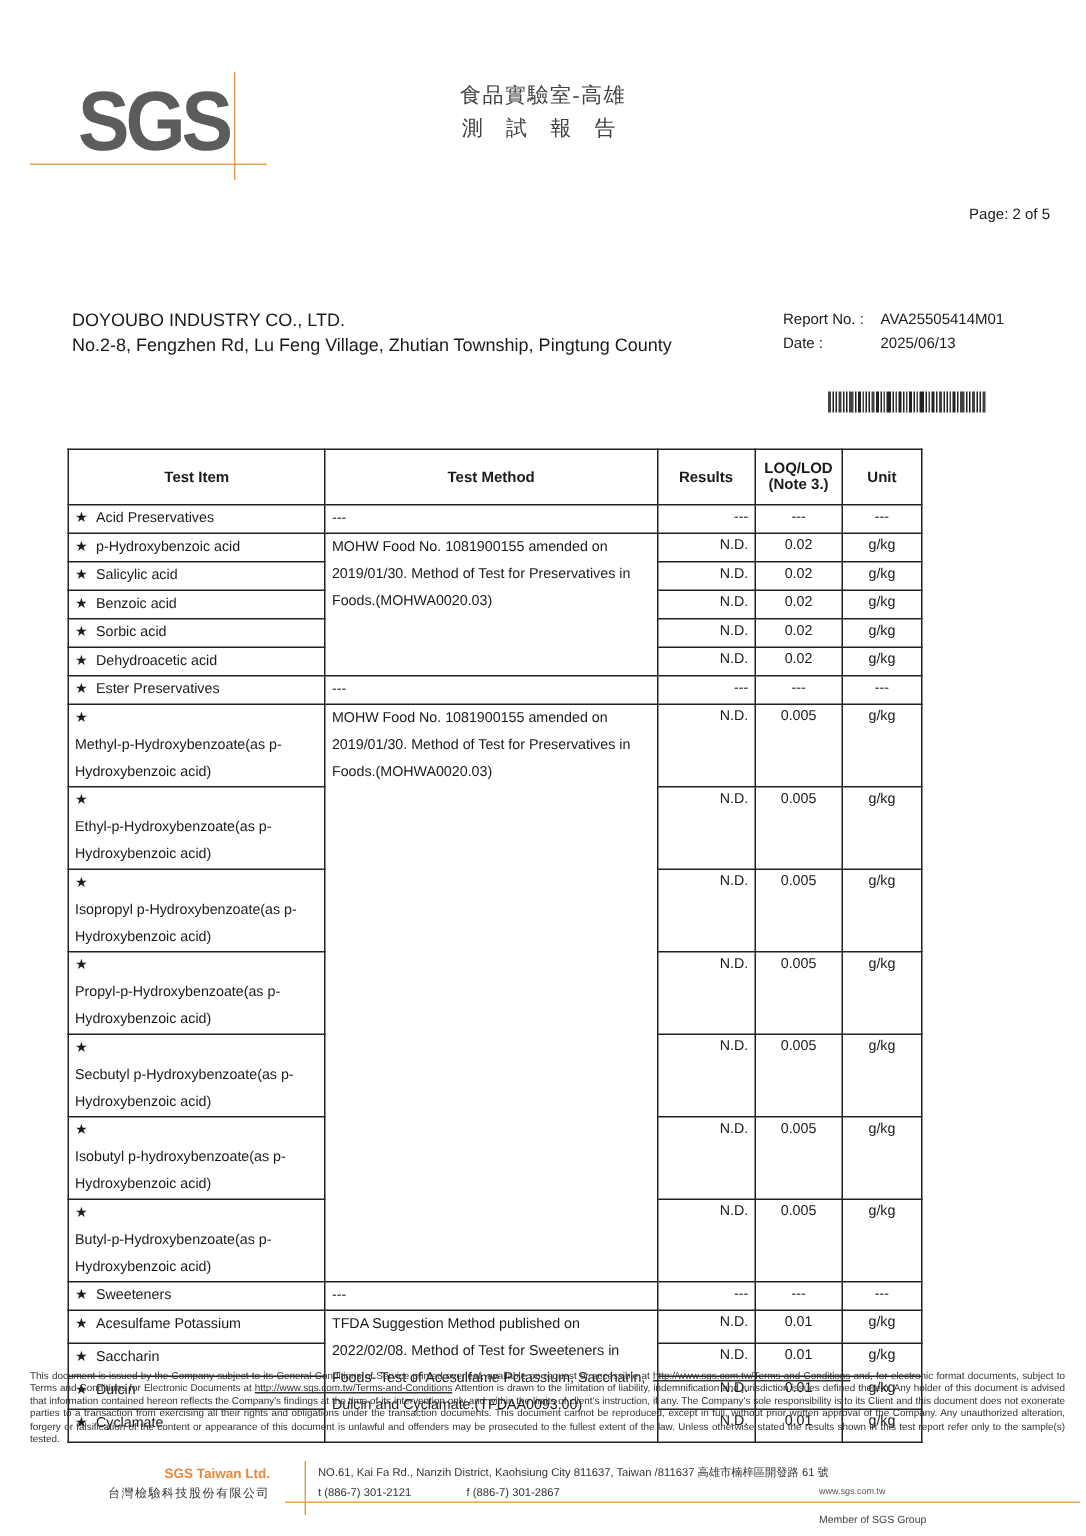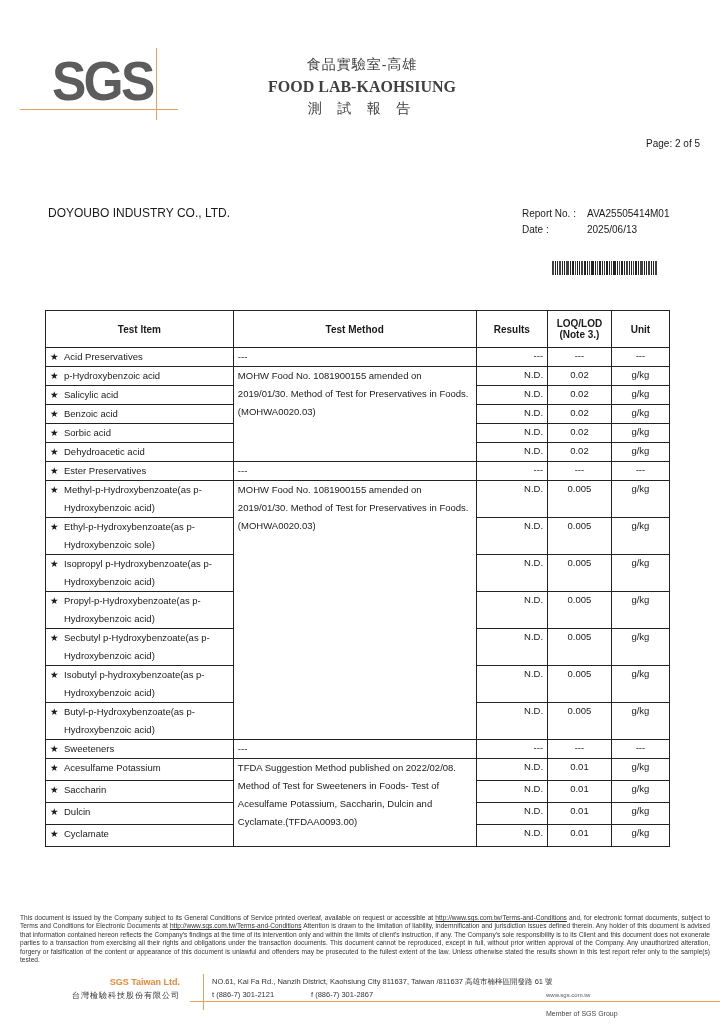--- a/index.html
+++ b/index.html
@@ -24,21 +24,21 @@
 
     
     .client { left: 48px; top: 205px; font-size: 12px; line-height: 17px; }
     .report-meta { left: 522px; top: 206px; font-size: 10px; line-height: 16px; }
     .report-meta .row { display: flex; }
     .report-meta .lbl { width: 65px; }
     .barcode { left: 552px; top: 261px; width: 118px; height: 14px; display: flex; align-items: stretch; }
     .barcode span { display: block; height: 100%; background: #222; margin-right: 1px; }
 
     
-    table.results { position: absolute; left: 45px; top: 310px; border-collapse: collapse; font-size: 9.5px; width: 625px; }
+    table.results { position: absolute; left: 45px; top: 299px; border-collapse: collapse; font-size: 9.5px; width: 570px; }
     table.results th, table.results td { border: 1px solid #222; padding: 0 4px; vertical-align: top; }
     table.results th { font-weight: 700; text-align: center; vertical-align: middle; height: 36px; font-size: 10px; }
     .c-item { width: 168px; }
     .c-method { width: 217px; }
     .c-res { width: 64px; }
     .c-loq { width: 57px; }
     .c-unit { width: 52px; }
     td.item { padding-left: 4px; line-height: 18px; }
     td.item .star { display: inline-block; width: 14px; }
     td.item .txt { display: inline-block; vertical-align: top; width: 150px; }
@@ -67,28 +67,28 @@
 <body>
 
 <div class="abs logo">
   <div class="logo-text">SGS</div>
   <div class="logo-hline"></div>
   <div class="logo-vline"></div>
 </div>
 
 <div class="abs title-block">
   <div class="title-zh">食品實驗室-高雄</div>
-  <div class="title-en">FOOD LAB-KAOHSIUNG</div>
   <div class="title-zh2">測 試 報 告</div>
 </div>
 
 <div class="abs page-no">Page: 2 of 5</div>
 
 <div class="abs client">
   <div>DOYOUBO INDUSTRY CO., LTD.</div>
+  <div>No.2-8, Fengzhen Rd, Lu Feng Village, Zhutian Township, Pingtung County</div>
 </div>
 
 <div class="abs report-meta">
   <div class="row">
     <span class="lbl">Report No. :</span>
     <span>AVA25505414M01</span>
   </div>
   <div class="row">
     <span class="lbl">Date :</span>
     <span>2025/06/13</span>
@@ -210,21 +210,21 @@
       <td class="unit">---</td>
     </tr>
     <tr class="r2">
       <td class="item"><span class="star">★</span><span class="txt">Methyl-p-Hydroxybenzoate(as p-Hydroxybenzoic acid)</span></td>
       <td class="method" rowspan="7">MOHW Food No. 1081900155 amended on 2019/01/30. Method of Test for Preservatives in Foods.(MOHWA0020.03)</td>
       <td class="res">N.D.</td>
       <td class="loq">0.005</td>
       <td class="unit">g/kg</td>
     </tr>
     <tr class="r2">
-      <td class="item"><span class="star">★</span><span class="txt">Ethyl-p-Hydroxybenzoate(as p-Hydroxybenzoic sole)</span></td>
+      <td class="item"><span class="star">★</span><span class="txt">Ethyl-p-Hydroxybenzoate(as p-Hydroxybenzoic acid)</span></td>
       <td class="res">N.D.</td>
       <td class="loq">0.005</td>
       <td class="unit">g/kg</td>
     </tr>
     <tr class="r2">
       <td class="item"><span class="star">★</span><span class="txt">Isopropyl p-Hydroxybenzoate(as p-Hydroxybenzoic acid)</span></td>
       <td class="res">N.D.</td>
       <td class="loq">0.005</td>
       <td class="unit">g/kg</td>
     </tr>

